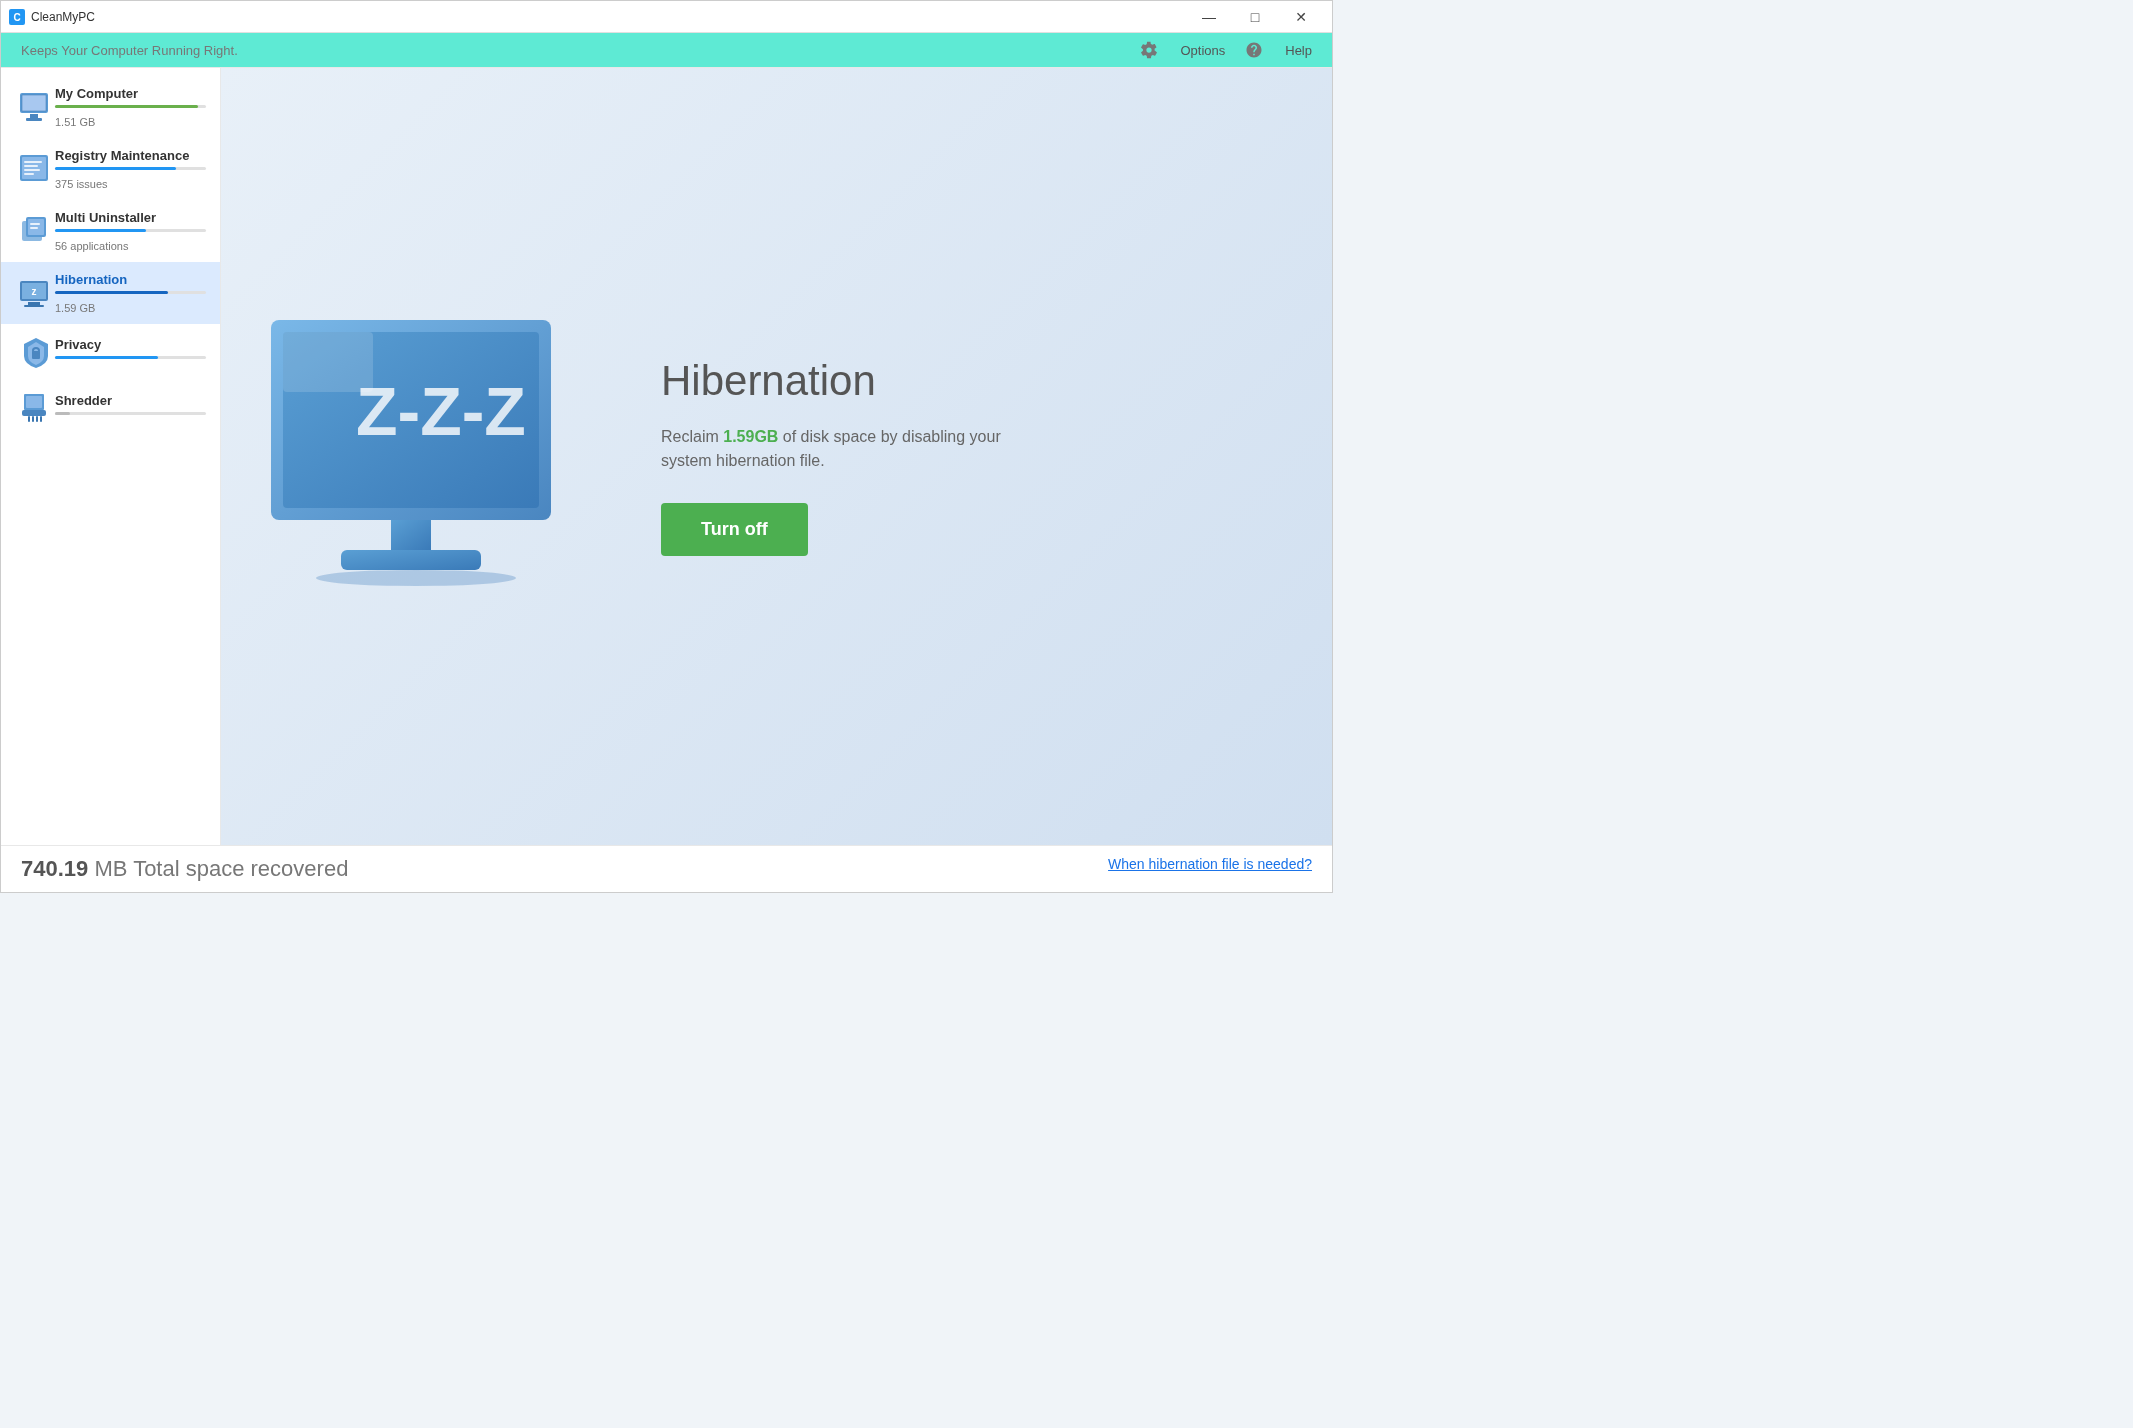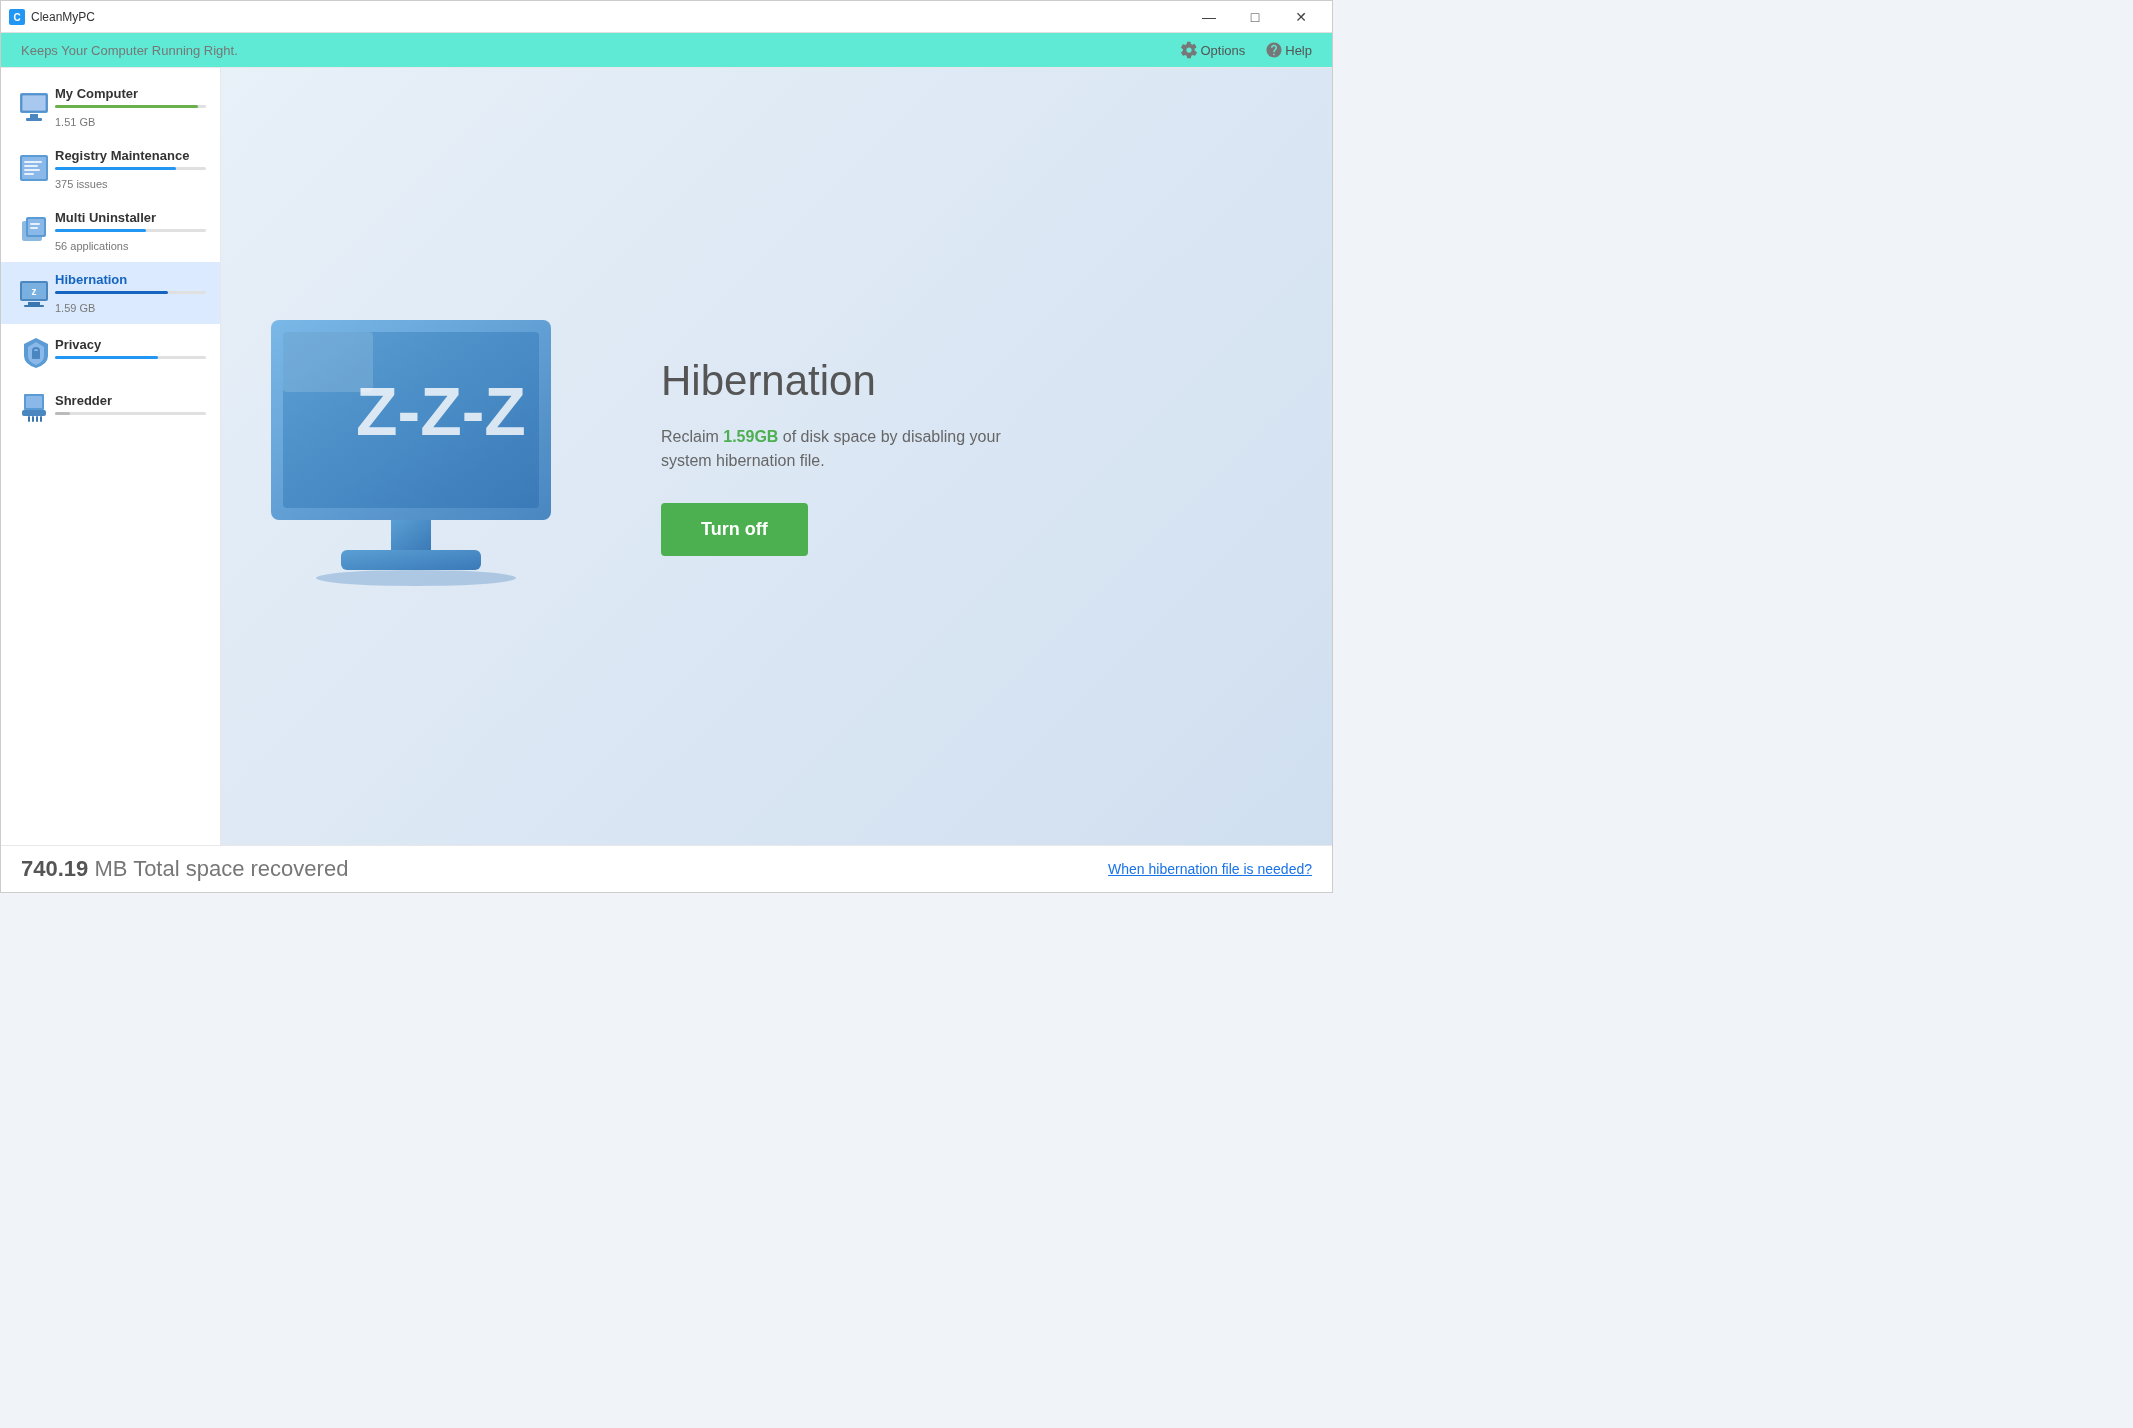--- a/index.html
+++ b/index.html
@@ -66,21 +66,21 @@
       color: #777;
     }
     .header-actions {
       display: flex;
       gap: 20px;
       align-items: center;
     }
     .header-action-btn {
       display: flex;
       align-items: center;
-      gap: 2px;
+      gap: 22px;
       background: none;
       border: none;
       cursor: pointer;
       font-size: 13px;
       color: #555;
     }
 
     
     .main {
       display: flex;
@@ -209,21 +209,21 @@
       border-radius: 4px;
       cursor: pointer;
       transition: background 0.15s;
     }
 
     
     .footer {
       background: #fff;
       border-top: 1px solid #e8e8e8;
       display: flex;
-      align-items: center;
+      align-items: flex-start;
       justify-content: space-between;
       padding: 10px 20px;
       flex-shrink: 0;
     }
     .footer-total {
       font-size: 22px;
       color: #777;
     }
     .footer-total .footer-number {
       font-weight: 700;

